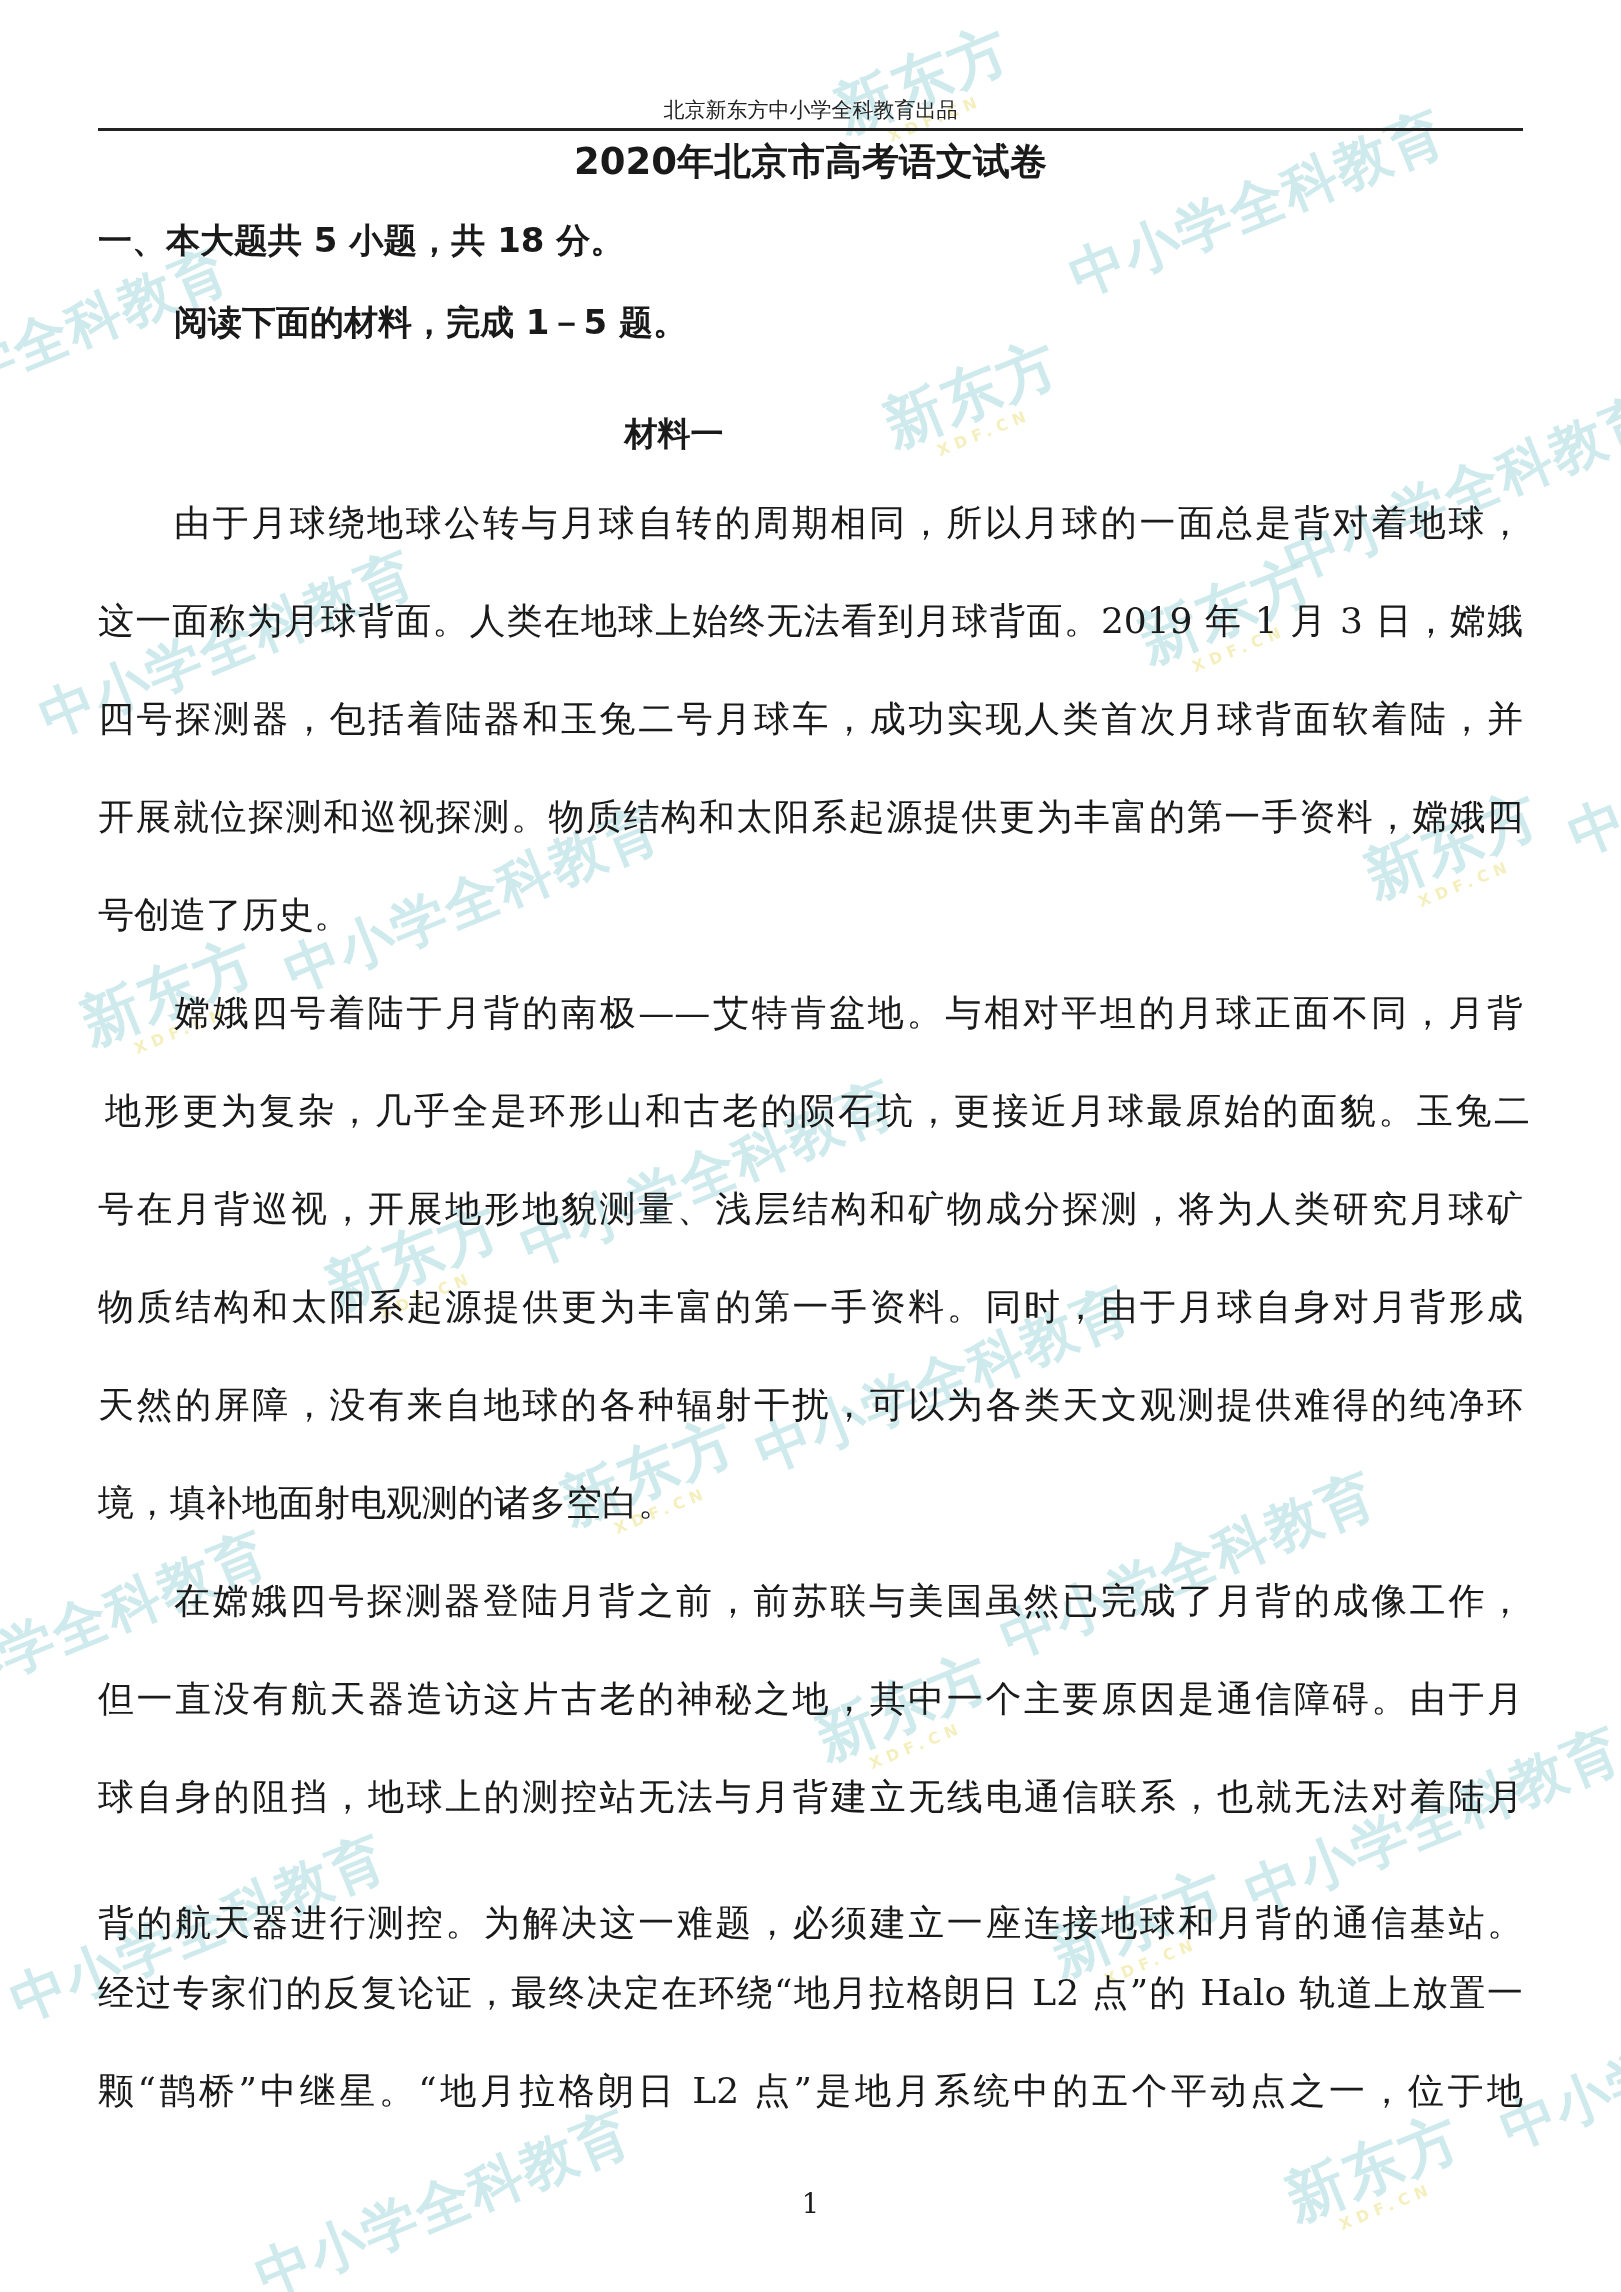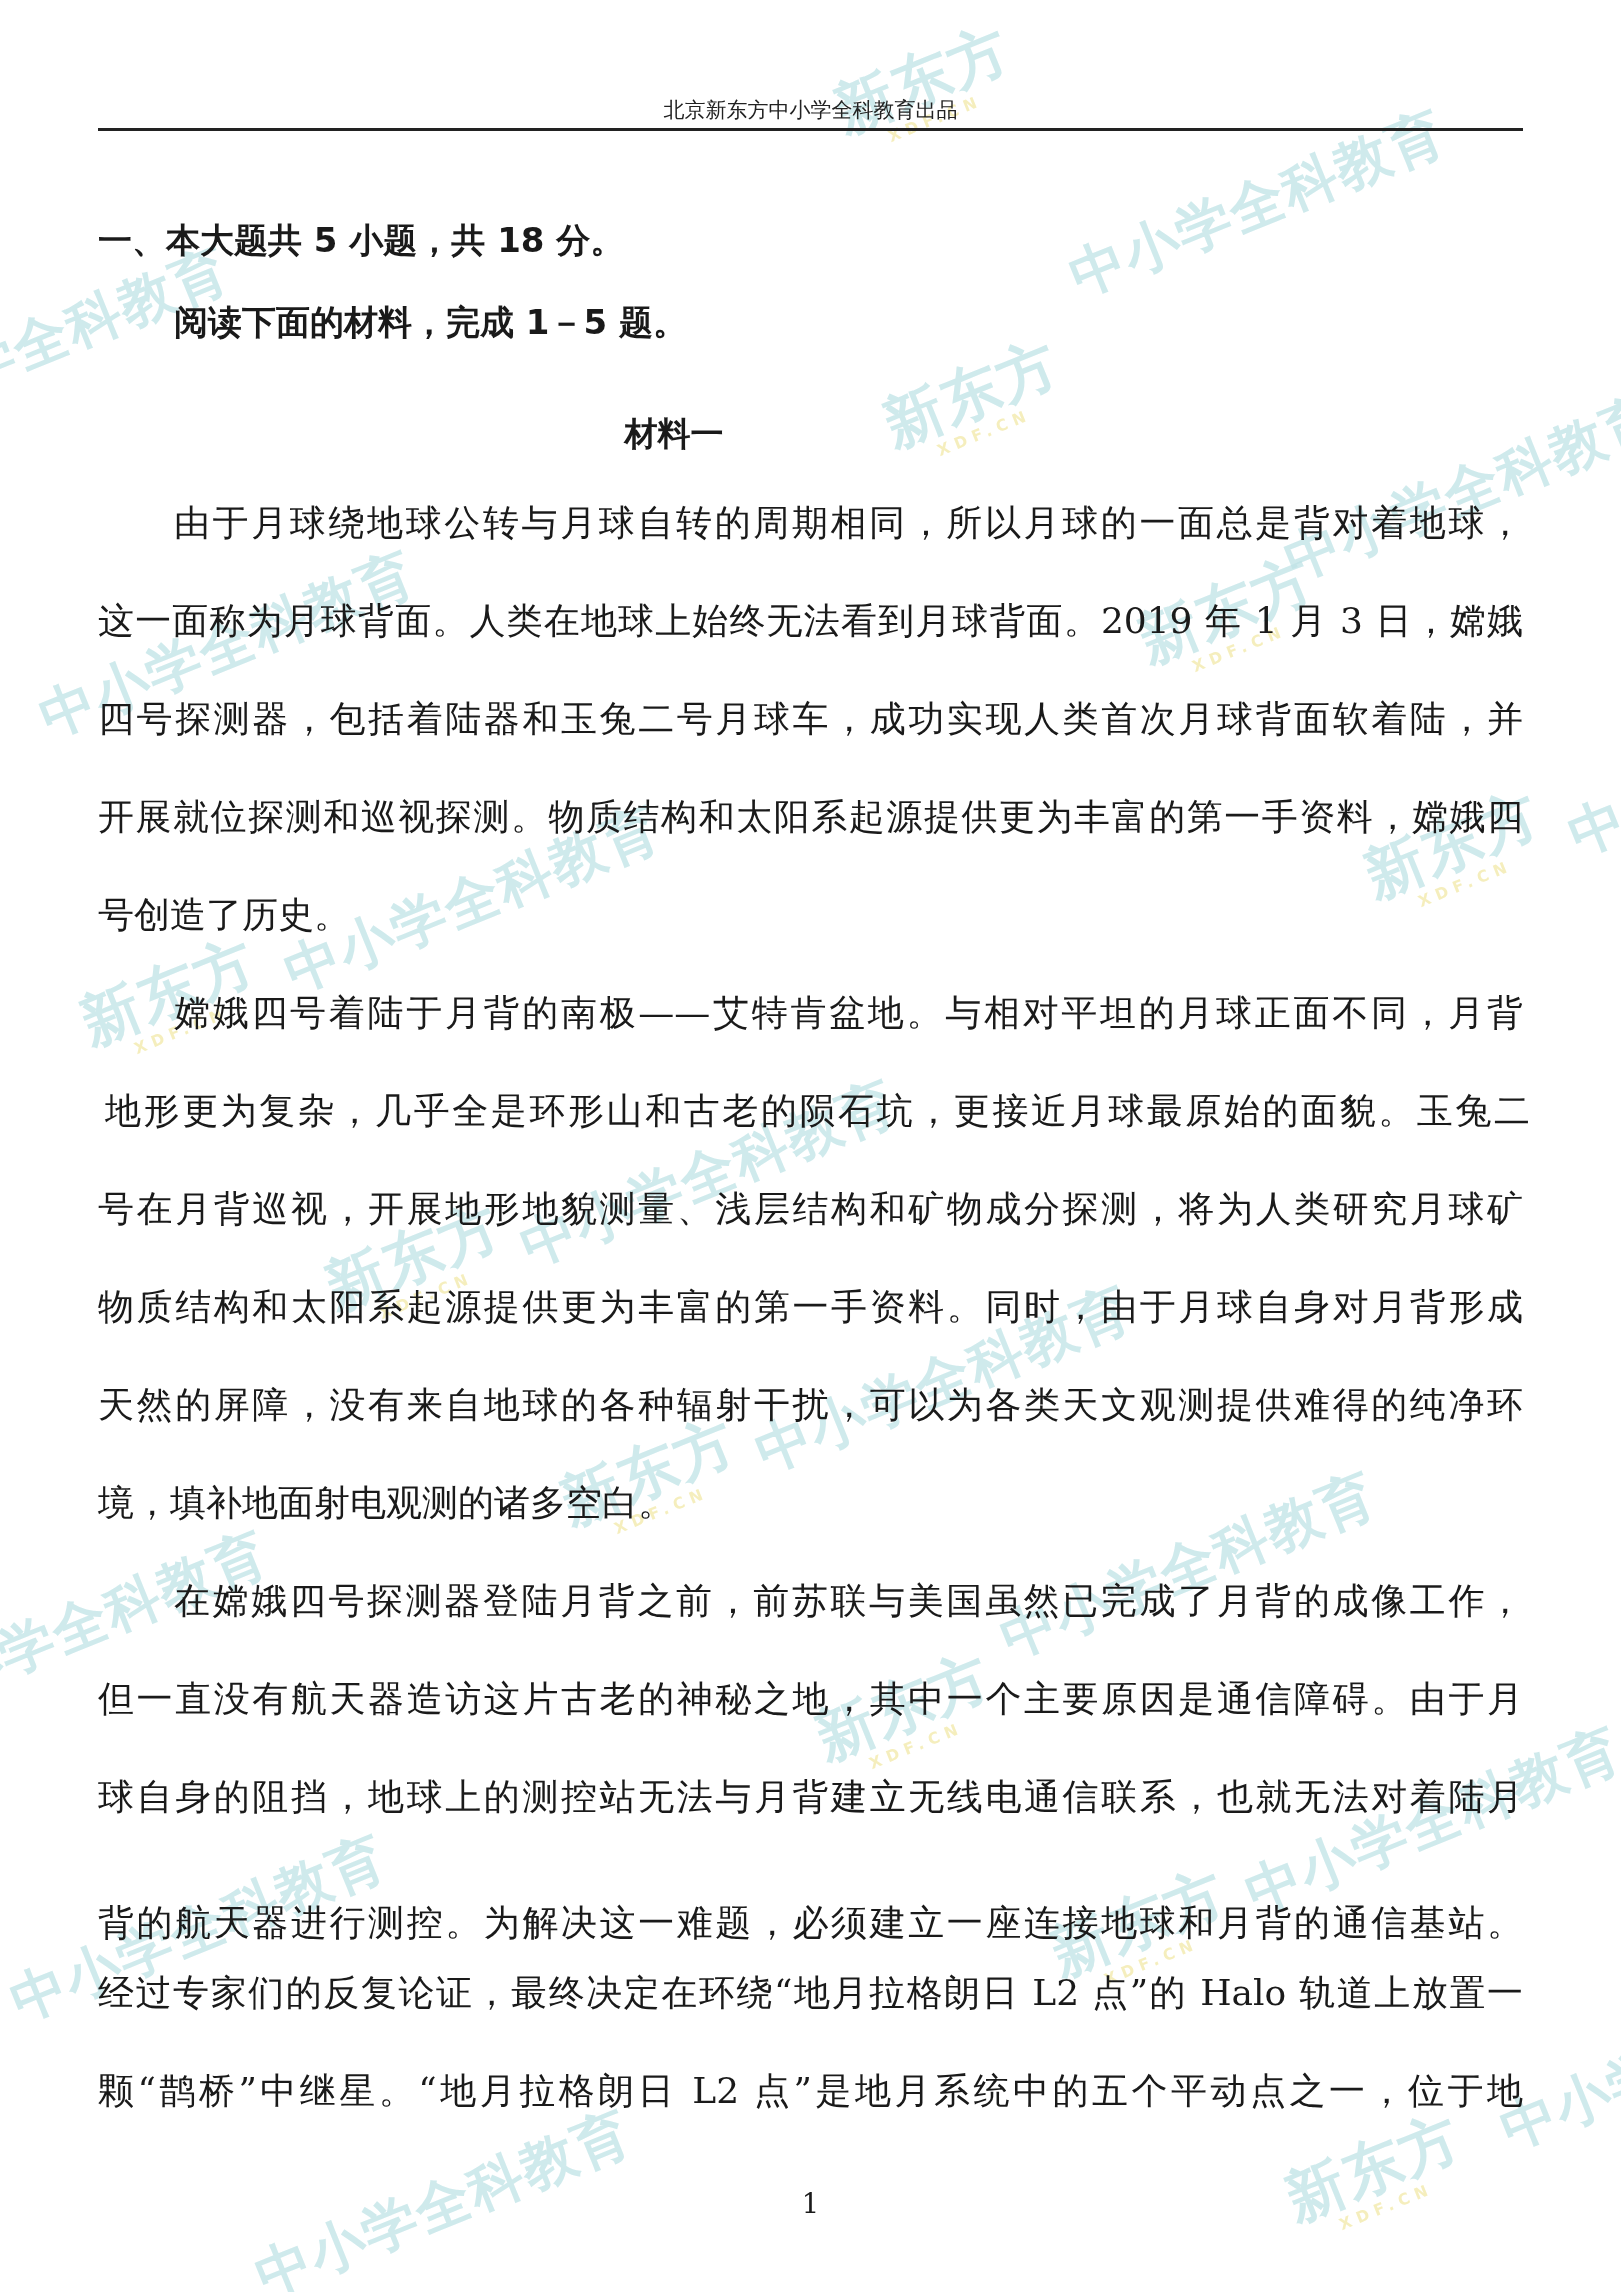--- a/index.html
+++ b/index.html
@@ -175,20 +175,21 @@
   <div class="watermark wm-edu" style="left:1235px; top:1862px;">中小学全科教育</div>
   <div class="watermark wm-xdf" style="left:1039px; top:1921px;"><span>新东方</span><span class="sub">XDF.CN</span></div>
   <div class="watermark wm-edu" style="left:0px; top:1970px;">中小学全科教育</div>
   <div class="watermark wm-edu" style="left:245px; top:2245px;">中小学全科教育</div>
   <div class="watermark wm-xdf" style="left:1274px; top:2166px;"><span>新东方</span><span class="sub">XDF.CN</span></div>
   <div class="watermark wm-edu" style="left:1490px; top:2098px;">中小学全科教育</div>
 
   <div class="header-brand">北京新东方中小学全科教育出品</div>
   <div class="header-rule"></div>
 
+  <div class="exam-title">2020年北京市高考语文试卷</div>
 
   <div class="section-heading">一、本大题共 5 小题，共 18 分。</div>
 
   <div class="instruction">阅读下面的材料，完成 1－5 题。</div>
 
   <div class="material-title">材料一</div>
 
   <div class="body-text" style="top:498px;">
     <div class="line indent" style="top:0px;">由于月球绕地球公转与月球自转的周期相同，所以月球的一面总是背对着地球，</div>
     <div class="line" style="top:98px;">这一面称为月球背面。人类在地球上始终无法看到月球背面。2019 年 1 月 3 日，嫦娥</div>

